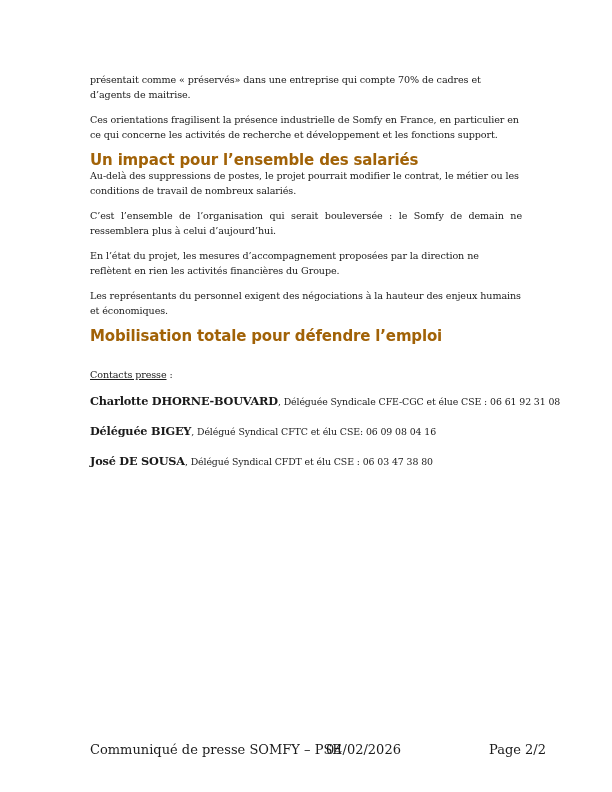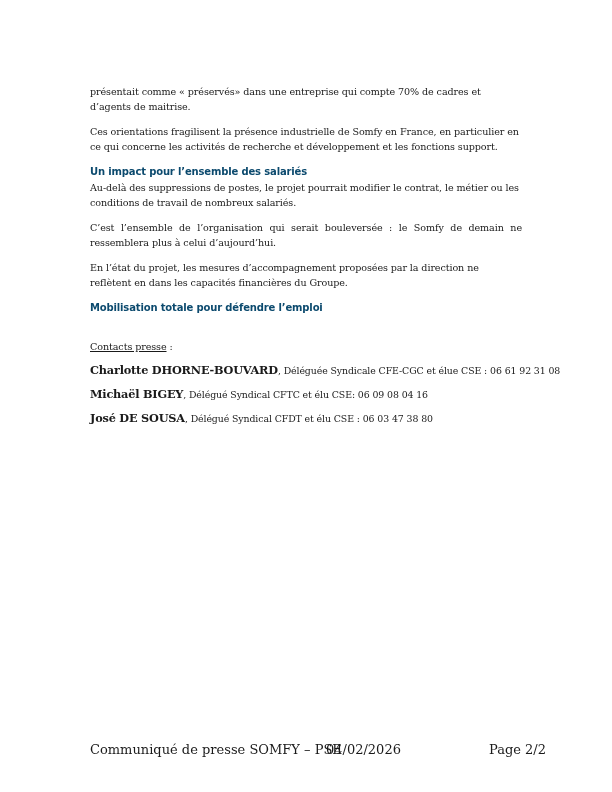--- a/index.html
+++ b/index.html
@@ -11,52 +11,52 @@
       width: 612px;
       height: 792px;
       position: relative;
       overflow: hidden;
       font-family: "DejaVu Serif", "Liberation Serif", serif;
       color: #1a1a1a;
     }
     .page {
       position: absolute;
       left: 90px;
-      top: 84px;
+      top: 72px;
       width: 432px;
     }
     p {
       margin: 0;
       font-size: 9.6px;
       line-height: 15px;
       letter-spacing: -0.1px;
     }
     .para { margin-bottom: 10px; }
     .justify { text-align: justify; text-align-last: left; }
     h2 {
       margin: 0;
       font-family: "DejaVu Sans", "Liberation Sans", sans-serif;
       font-weight: bold;
-      font-size: 10px;
+      font-size: 15px;
       line-height: 16px;
-      color: #0c4a6e;
+      color: #a16207;
       letter-spacing: -0.15px;
       margin-top: 2px;
     }
     .section { margin-bottom: 0; }
     .contacts-label {
       font-size: 9.6px;
       line-height: 15px;
       margin-top: 23px;
       margin-bottom: 9px;
     }
     .contacts-label u { }
     .contact {
       font-size: 9.4px;
-      line-height: 15px;
+      line-height: 20px;
       margin-bottom: 9px;
       white-space: nowrap;
     }
     .contact .name {
       font-weight: bold;
       font-size: 11.3px;
       letter-spacing: -0.2px;
     }
     .footer {
       position: absolute;
@@ -79,32 +79,33 @@
   <p class="para">présentait comme « préservés» dans une entreprise qui compte 70% de cadres et d’agents de maitrise.</p>
   <p class="para">Ces orientations fragilisent la présence industrielle de Somfy en France, en particulier en ce qui concerne les activités de recherche et développement et les fonctions support.</p>
 
   <div class="section">
     <h2>Un impact pour l’ensemble des salariés</h2>
     <p class="para">Au-delà des suppressions de postes, le projet pourrait modifier le contrat, le métier ou les conditions de travail de nombreux salariés.</p>
     <p class="para justify">C’est l’ensemble de l’organisation qui serait bouleversée : le Somfy de demain ne ressemblera plus à celui d’aujourd’hui.</p>
   </div>
 
   <div class="section">
-    <p class="para">En l’état du projet, les mesures d’accompagnement proposées par la direction ne reflètent en dans les capacités financières du Groupe.</p>
+    <p class="para">En l’état du projet, les mesures d’accompagnement proposées par la direction ne reflètent en rien les activités financières du Groupe.</p>
+    <p class="para">Les représentants du personnel exigent des négociations à la hauteur des enjeux humains et économiques.</p>
   </div>
 
   <div class="section">
     <h2>Mobilisation totale pour défendre l’emploi</h2>
   </div>
 
   <p class="contacts-label"><u>Contacts presse</u><span> :</span></p>
 
   <p class="contact"><span class="name">Charlotte DHORNE-BOUVARD</span><span>, Déléguée Syndicale CFE-CGC et élue CSE : 06 61 92 31 08</span></p>
 
-  <p class="contact"><span class="name">Michaël BIGEY</span><span>, Délégué Syndical CFTC et élu CSE: 06 09 08 04 16</span></p>
+  <p class="contact"><span class="name">Déléguée BIGEY</span><span>, Délégué Syndical CFTC et élu CSE: 06 09 08 04 16</span></p>
 
   <p class="contact"><span class="name">José DE SOUSA</span><span>, Délégué Syndical CFDT et élu CSE : 06 03 47 38 80</span></p>
 
 </div>
 
 <div class="footer">
   <span class="left">Communiqué de presse SOMFY – PSE</span>
   <span class="center">04/02/2026</span>
   <span class="right">Page 2/2</span>
 </div>

